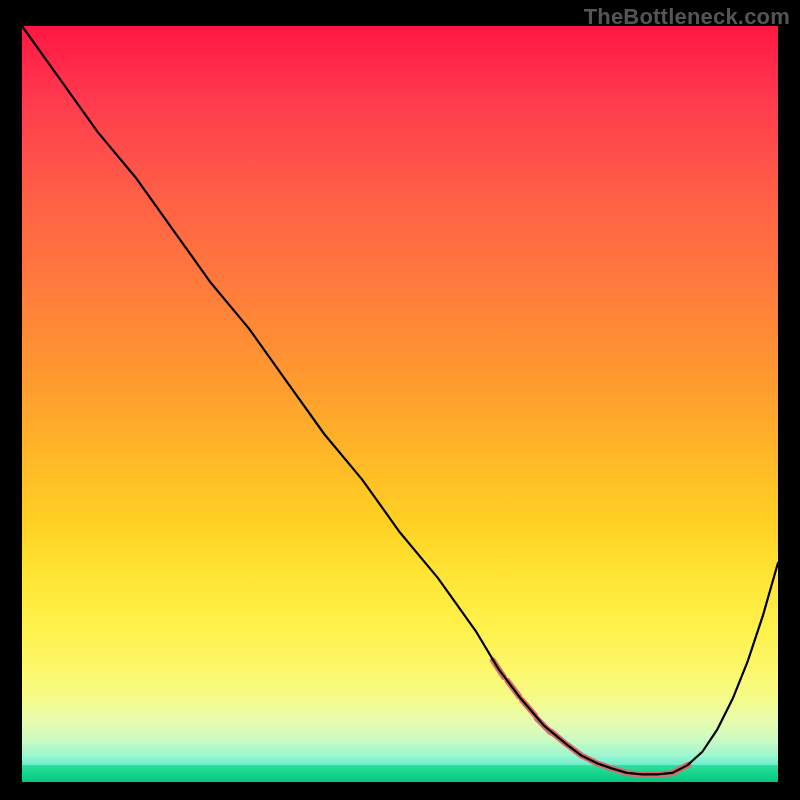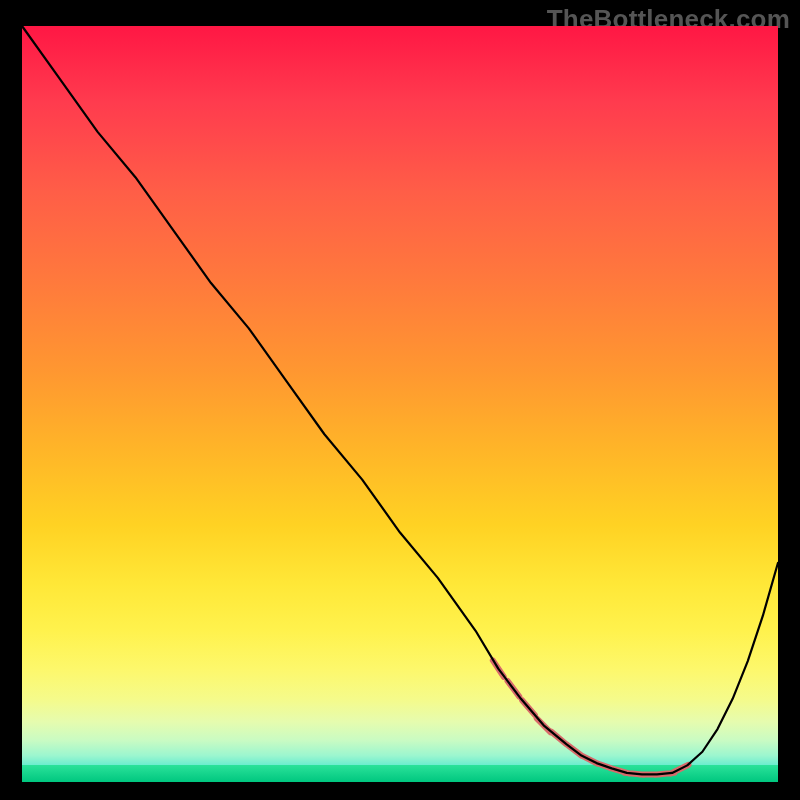--- a/index.html
+++ b/index.html
@@ -14,21 +14,21 @@
   .frame {
     position: relative;
     width: 800px;
     height: 800px;
     background: #000;
   }
   .watermark {
     position: absolute;
     top: 4px;
     right: 10px;
-    font-size: 26px;
+    font-size: 22px;
     font-weight: 600;
     color: #555;
     letter-spacing: 0.2px;
     user-select: none;
   }
   .plot {
     position: absolute;
     left: 22px;
     top: 26px;
     width: 756px;

